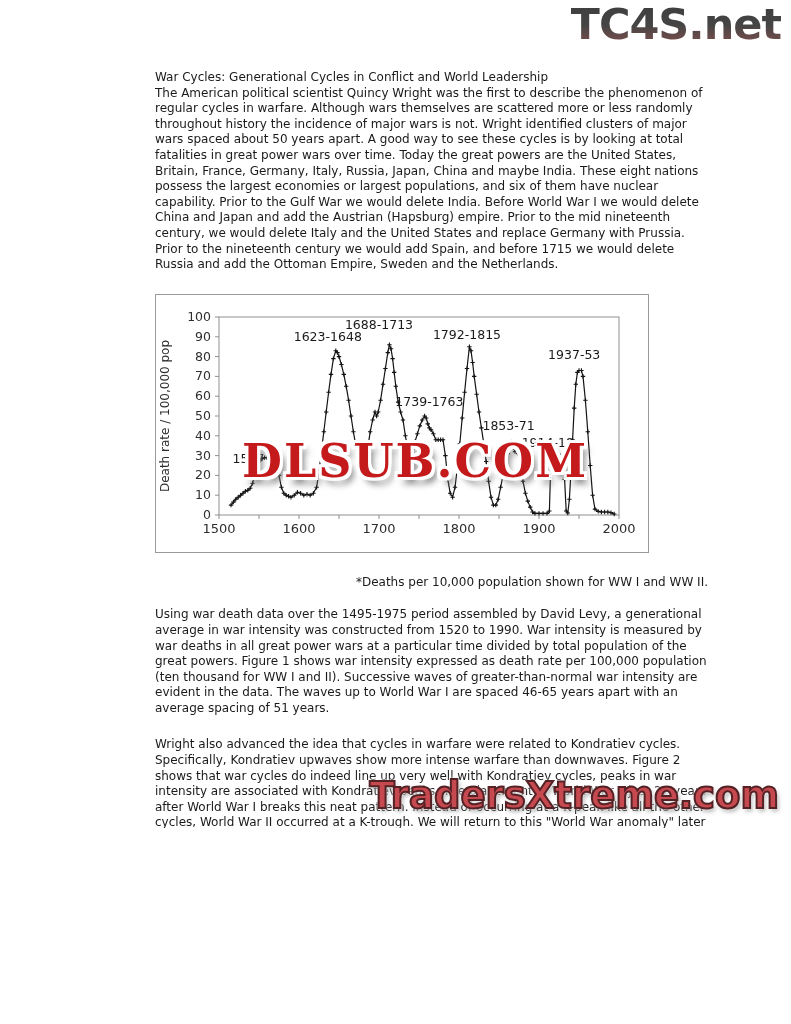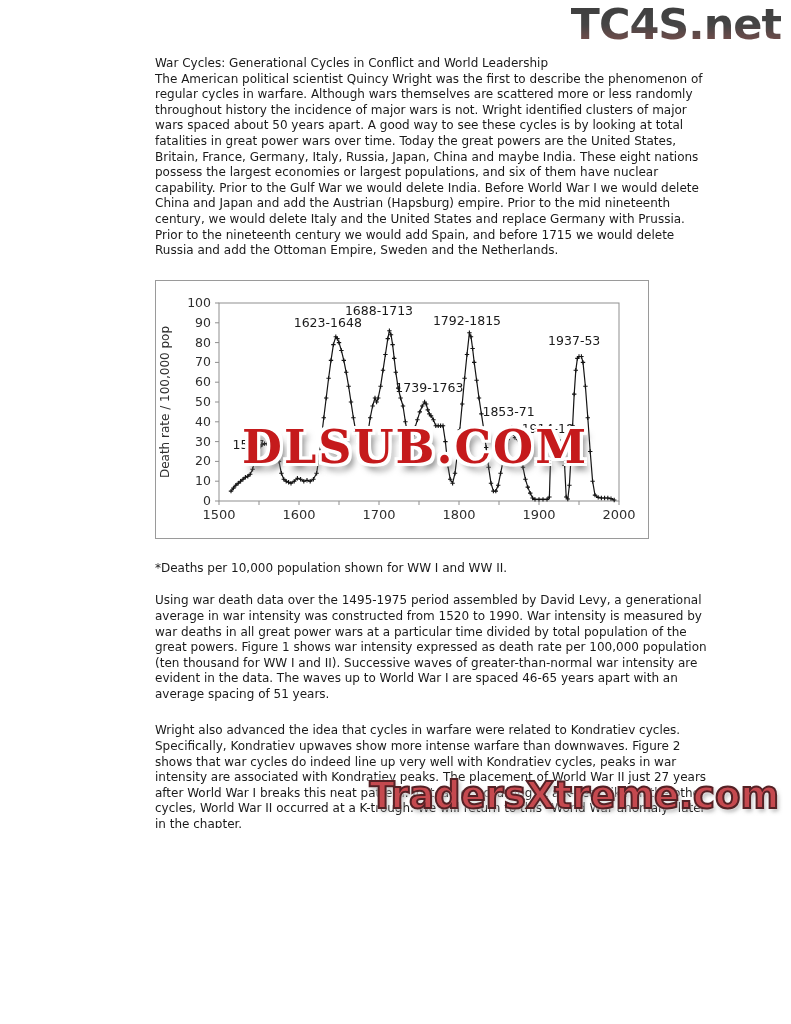--- a/index.html
+++ b/index.html
@@ -14,26 +14,26 @@
     background:linear-gradient(180deg,#3d3d3d 0%,#454545 52%,#6e4c4a 82%,#ab8380 100%);
     -webkit-background-clip:text;background-clip:text;-webkit-text-fill-color:transparent;}
 
   
   .bottom-logo{position:absolute;bottom:12px;right:12px;white-space:nowrap;
     font-family:"DejaVu Sans","Liberation Sans",sans-serif;
     font-weight:bold;font-size:37px;line-height:40px;letter-spacing:0px;
     color:#c5494f;-webkit-text-stroke:2px #542125;
     text-shadow:0 0 2px #ffffff,0 0 3px #ffffff,0 0 5px #ffffff,2px 3px 4px rgba(90,90,90,.55);}
 
-  .content{position:absolute;left:155px;top:56px;width:553px;}
+  .content{position:absolute;left:155px;top:70px;width:553px;}
   .content p{margin:0;font-size:12px;line-height:15.6px;}
   .block-title{margin:0 0 21px 0;}
   .para{margin:0 0 21px 0 !important;}
   .cap1{margin:0 0 19px 0 !important;}
-  .footnote{margin:0 0 17px 0 !important;}
+  .footnote{margin:0 0 17px 0 !important;text-align:right;}
 
   
   .chart-box{position:relative;width:492px;height:257px;border:1px solid #9a9a9a;
              margin:0 0 22px 0;background:#fff;}
   .chart-box svg{display:block;}
 
   .watermark{position:absolute;left:86px;top:143px;white-space:nowrap;
     font-family:"DejaVu Serif","Liberation Serif",serif;font-weight:bold;
     font-size:46px;line-height:1;letter-spacing:2px;color:#c51a1c;
     text-shadow:-3px -3px 0 #fff,3px -3px 0 #fff,-3px 3px 0 #fff,3px 3px 0 #fff,

